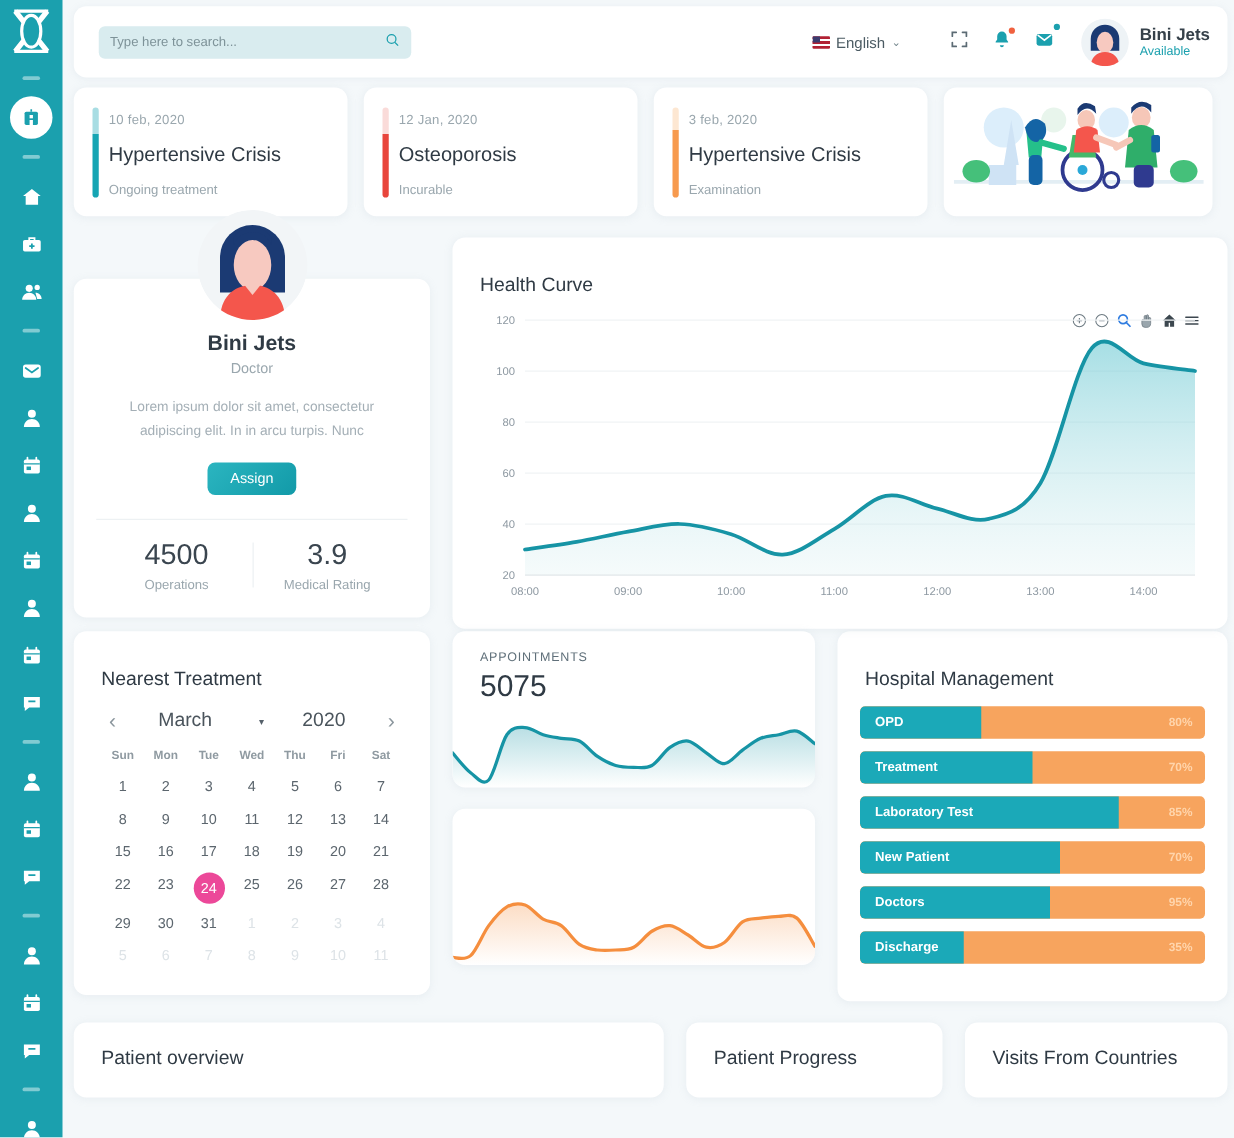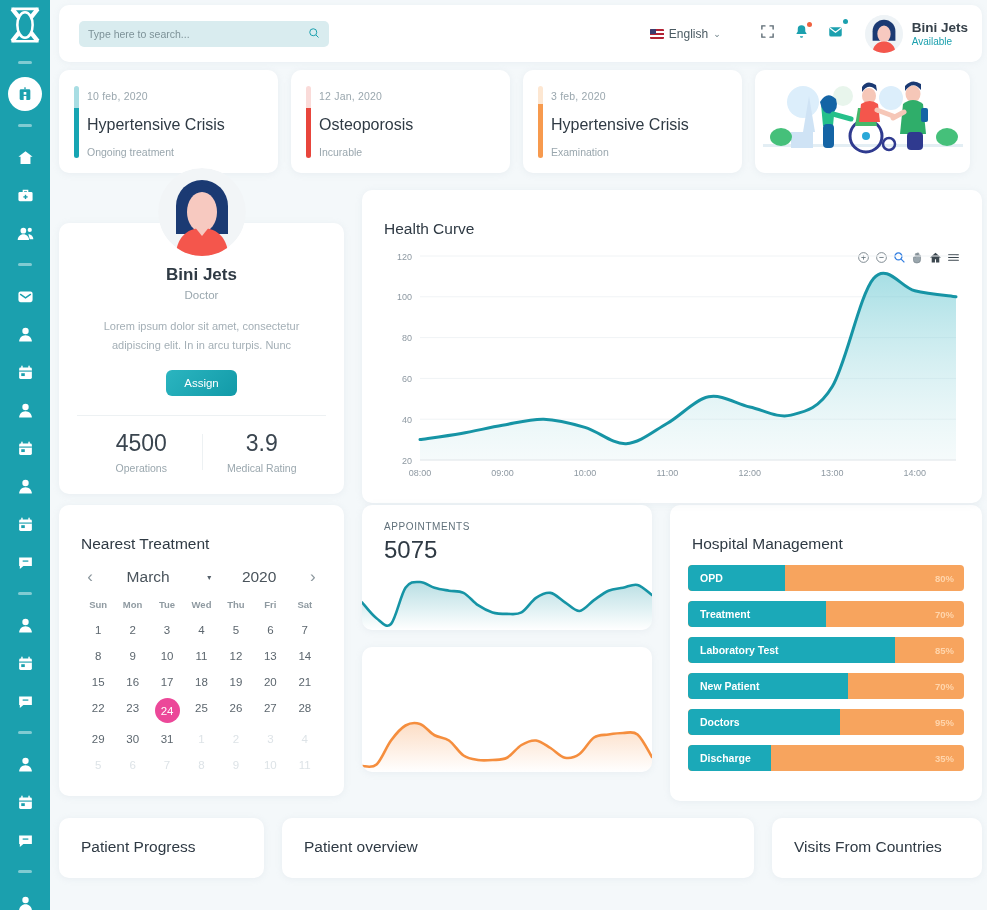--- a/index.html
+++ b/index.html
@@ -637,24 +637,24 @@
           <div class="hm-row">
             <span class="hm-fill" style="width:30%"></span>
             <span class="hm-name">Discharge</span>
             <span class="hm-pct">35%</span>
           </div>
         </div>
     </div>
   </div>
 
   <div class="row4">
+    <div class="card bcard b2">
+      <div class="card-title">Patient overview</div>
+    </div>
     <div class="card bcard b1">
       <div class="card-title">Patient Progress</div>
     </div>
-    <div class="card bcard b2">
-      <div class="card-title">Patient overview</div>
-    </div>
     <div class="card bcard b3">
       <div class="card-title">Visits From Countries</div>
     </div>
   </div>
 
 </div>
 
 </body></html>

